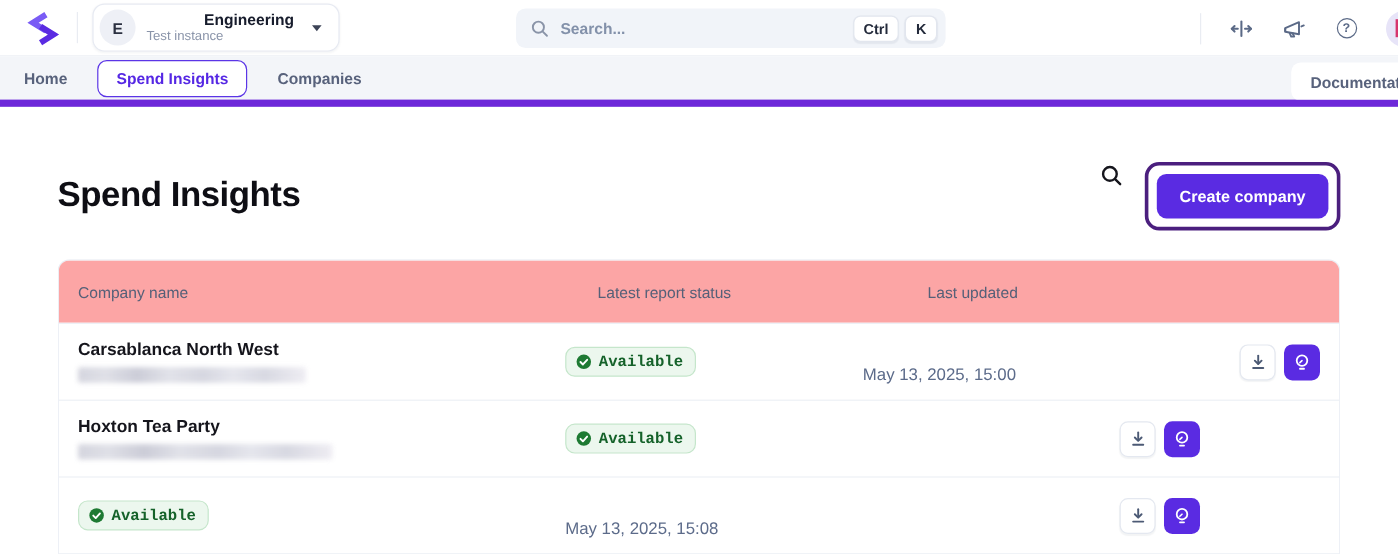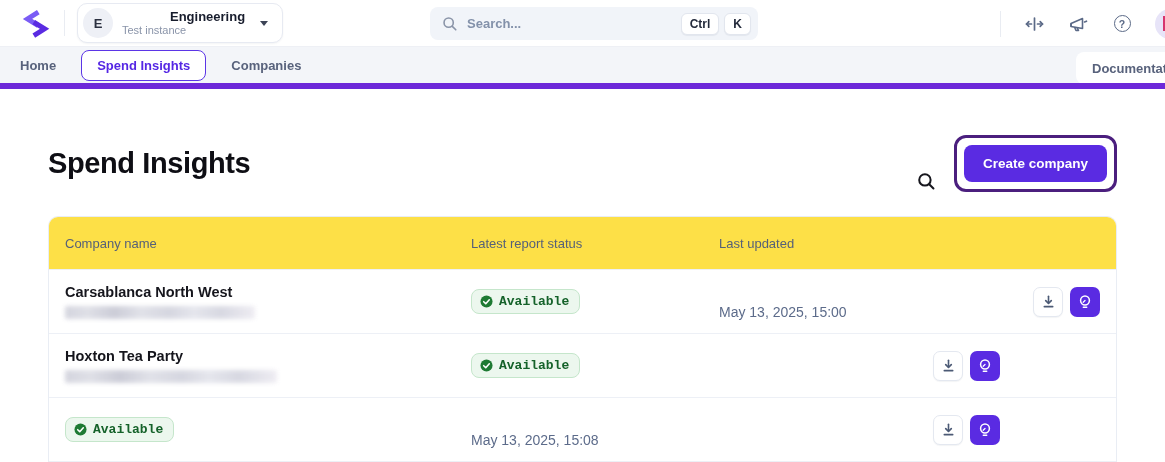--- a/index.html
+++ b/index.html
@@ -14,21 +14,21 @@
   .org-chip { display:flex; align-items:center; gap:9px; background:#fff;
     border:1px solid #e7eaf2; border-radius:10px; padding:4px 14px 4px 5px;
     box-shadow:0 1px 2px rgba(20,30,60,.05); cursor:pointer; }
   .org-avatar { width:30px; height:30px; border-radius:50%; background:#eef0f6;
     display:flex; align-items:center; justify-content:center; font-size:13px; font-weight:bold; color:#2b3040; }
   .org-name { font-size:13px; font-weight:bold; color:#171c2c; line-height:15px;margin-left:48px; }
   .org-sub { font-size:11px; color:#8a94a9; line-height:13px; }
   .caret-down { width:0; height:0; border-left:4px solid transparent; border-right:4px solid transparent;
     border-top:5px solid #3c4356; margin-left:6px; }
 
-  .search-bar { position:absolute; left:430px; top:7px; width:328px; height:33px;
+  .search-bar { position:absolute; left:430px; top:7px; width:358px; height:33px;
     background:#f1f4f9; border-radius:8px; display:flex; align-items:center;
     padding:0 7px 0 12px; cursor:text; }
   .search-ph { font-size:13px; font-weight:600; color:#8391aa; margin-left:9px; }
   .kbd-group { margin-left:auto; display:flex; gap:5px; }
   .kbd { background:#fff; border:1px solid #e2e6ee; border-radius:6px; padding:3px 8px;
     font-size:12px; font-weight:bold; color:#232a3b; box-shadow:0 1px 1px rgba(20,30,60,.06); }
 
   .header-right { position:absolute; right:0; top:0; height:47px; display:flex; align-items:center; }
   .hr-div { width:1px; height:26px; background:#e9ecf2; margin-right:22px; }
   .icon-btn { width:22px; height:22px; display:flex; align-items:center; justify-content:center;
@@ -49,33 +49,33 @@
   .nav-tab-active { background:#fff; border:1px solid #5b35e6; border-radius:8px;
     padding:7px 15px; color:#5527e4; margin-right:25px; cursor:pointer; font-size:13px; font-weight:bold; }
   .nav-doc { position:absolute; left:1076px; top:5px; height:32px; background:#fff; border-radius:8px;
     display:flex; align-items:center; padding:0 16px; font-size:13px; font-weight:bold;
     color:#58627c; width:140px; cursor:pointer; }
 
   
   .main { padding:0 48px; }
   .title-row { margin-top:46px; display:flex; align-items:center; justify-content:space-between; }
   .page-title { font-size:29px; font-weight:800; color:#0e0e14; letter-spacing:-.4px; }
-  .title-actions { display:flex; align-items:flex-end; gap:16px; }
+  .title-actions { display:flex; align-items:flex-start; gap:16px; }
   .search-mini { width:22px; height:22px; display:flex; align-items:center; justify-content:center;
     cursor:pointer; color:#16161d; }
   .annotation-box { border:3px solid #4b1f7e; border-radius:12px; padding:7px; }
   .create-btn { background:#5a2be2; color:#fff; border:none; border-radius:8px;
     padding:11px 19px; font-size:13.5px; font-weight:bold; cursor:pointer;
     font-family:"Liberation Sans",sans-serif; }
 
   
   .table-card { margin-top:24px; border:1px solid #e9edf4; border-bottom:none;
     border-radius:10px 10px 0 0; overflow:hidden; }
   .t-grid { display:grid; grid-template-columns:406px 248px 1fr 100px; align-items:center; padding:0 16px; }
-  .t-head { background:#fde047; height:52px; }
+  .t-head { background:#fca5a5; height:52px;gap:27px; }
   .t-head .col { font-size:13px; color:#566078; }
   .t-row { height:64px; border-top:1px solid #edf0f6; background:#fff; }
   .company-name { font-size:14.5px; font-weight:bold; color:#15151c; }
   .blur-bar { margin-top:6px; height:13px; border-radius:2px; filter:blur(2px); opacity:.85;
     background:linear-gradient(90deg,#cdced9 0%,#dadbe3 12%,#c3c4d1 26%,#dcdde5 40%,
       #cfd0db 55%,#e1e2ea 68%,#d1d2dd 82%,#eceaf1 100%); }
   .w1 { width:190px; } .w2 { width:212px; } .w3 { width:205px; }
   .badge { display:inline-flex; align-items:center; gap:6px; background:#ecf7ee;
     border:1px solid #c5e6cb; border-radius:8px; padding:4px 10px 4px 8px;
     font-size:13px; font-weight:bold; color:#15622a;font-family:Liberation Mono, monospace; }

